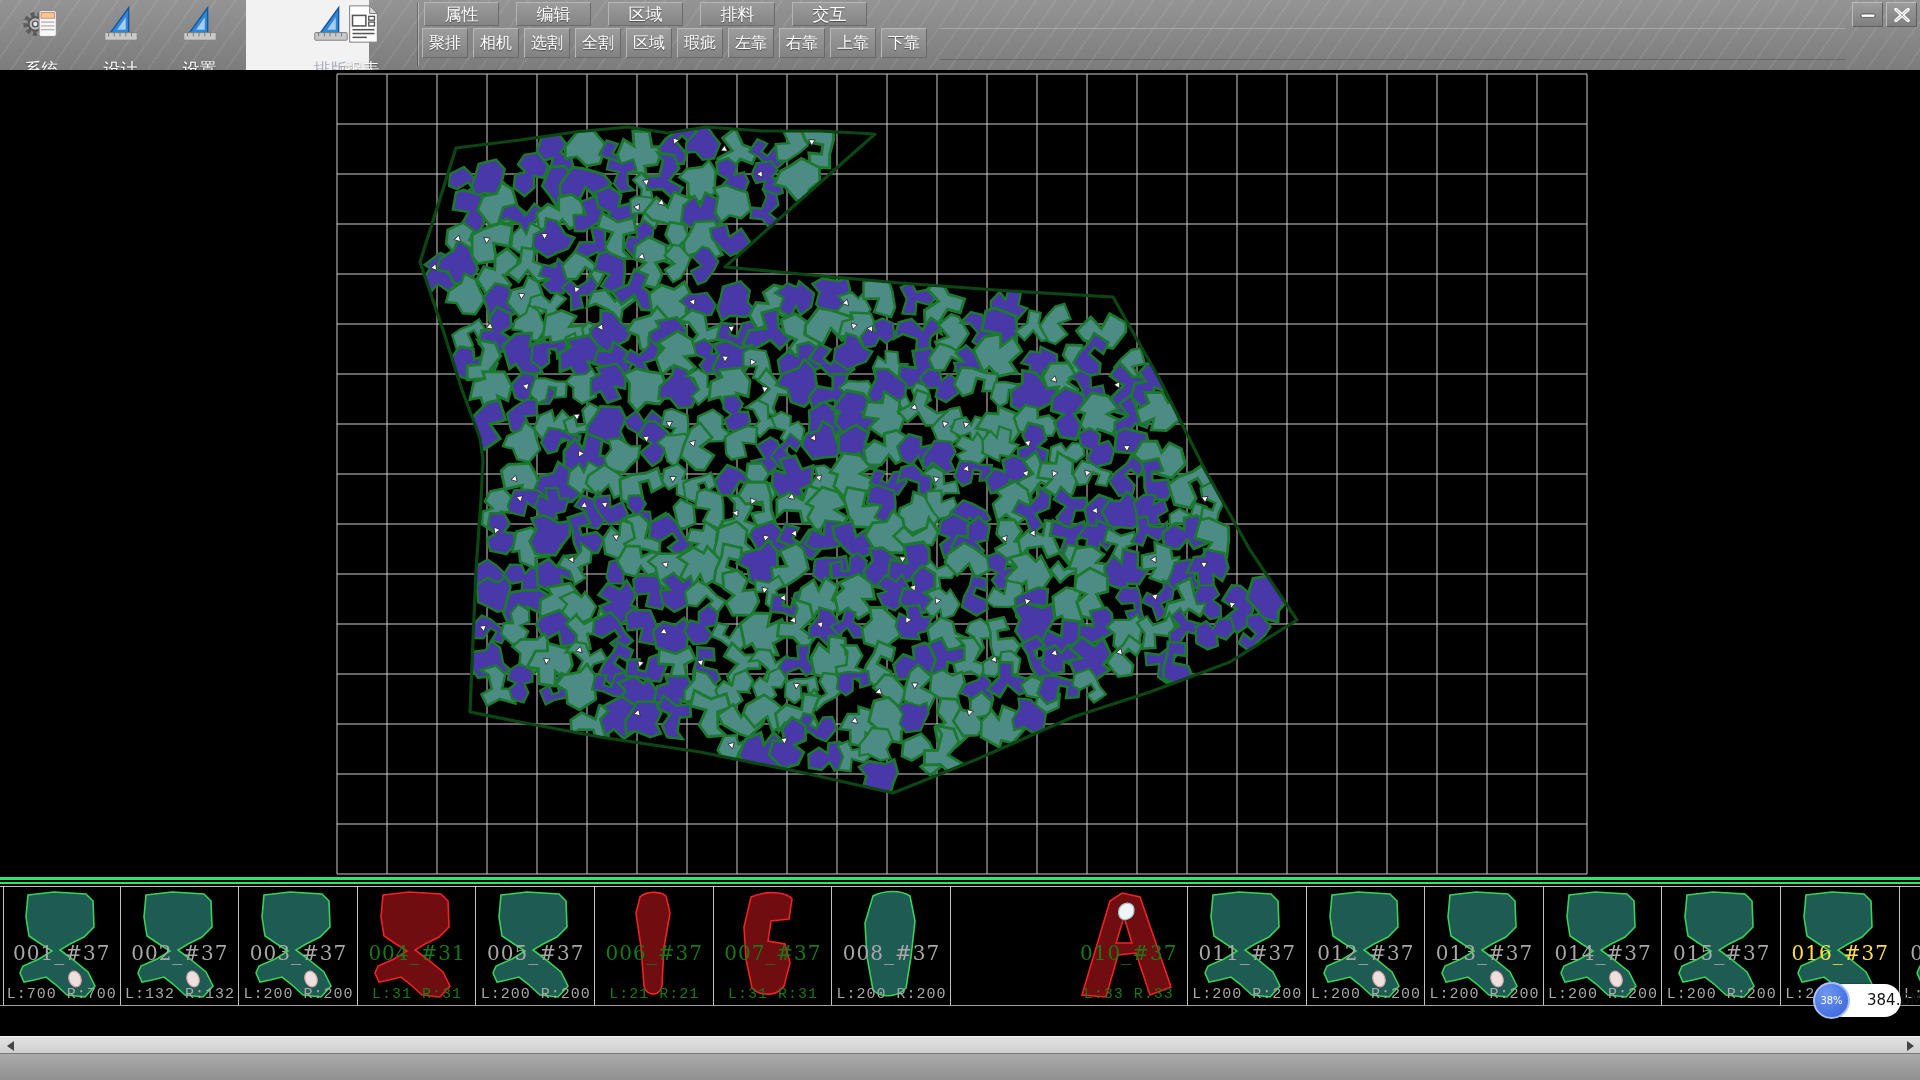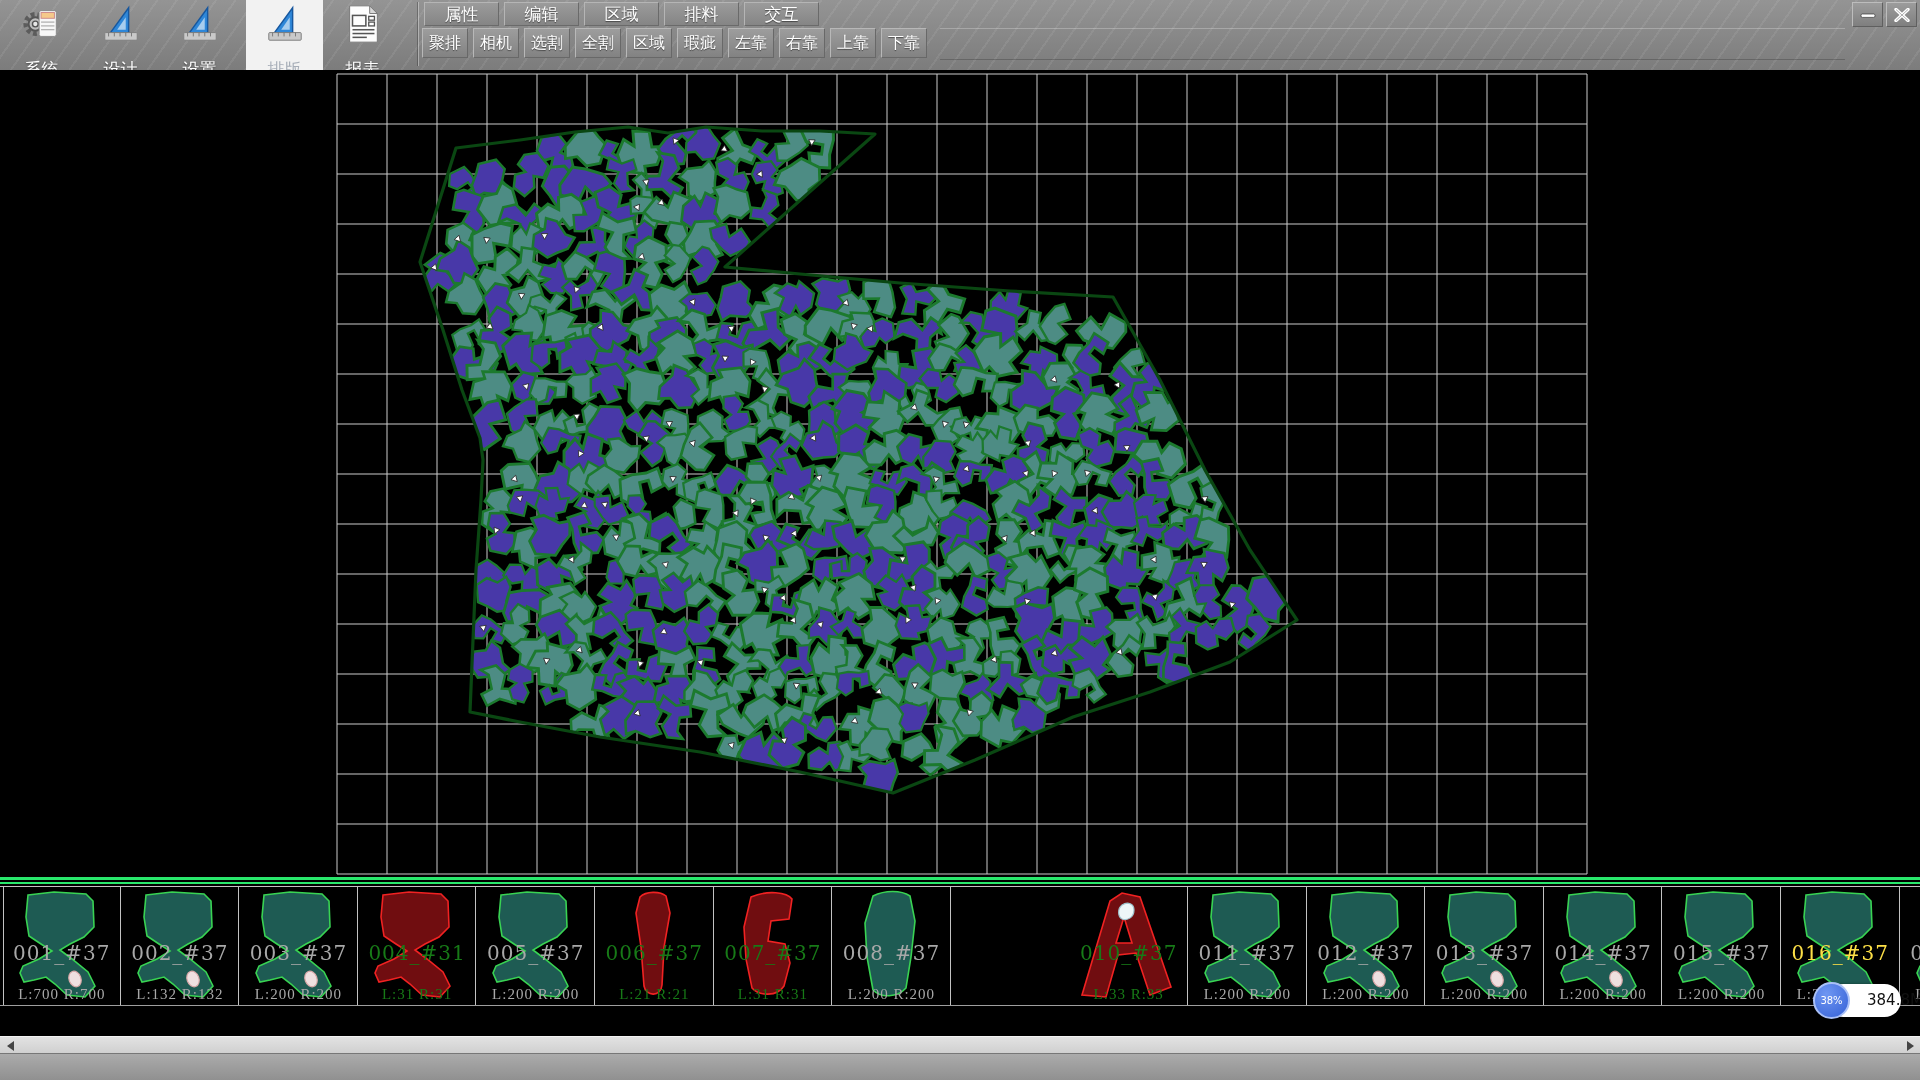--- a/index.html
+++ b/index.html
@@ -9,26 +9,26 @@
   
   .titlebar{position:absolute;left:0;top:0;width:1920px;height:70px;
     background:linear-gradient(#949494,#7c7c7c);
     border-bottom:1px solid #5f5f5f;}
   .titlebar .streaks{position:absolute;inset:0;
     background:repeating-linear-gradient(125deg,rgba(255,255,255,.07) 0 2px,rgba(0,0,0,0) 2px 16px);}
   .bigbtn{position:absolute;top:0;height:70px;width:77px;display:flex;flex-direction:column;
     align-items:center;justify-content:flex-start;cursor:default;gap:13px;}
   .bigbtn .ic{width:42px;height:42px;margin-top:3px;}
   .bigbtn .lbl{font-size:17px;color:#fff;text-shadow:0 1px 2px rgba(0,0,0,.55);line-height:22px;}
-  .bigbtn.active{background:#f2f2f2;}
+  .bigbtn.active{background:#f2f2f2;padding-left:46px;}
   .bigbtn.active .lbl{color:#a7aeb8;text-shadow:none;}
   .vdivider{position:absolute;top:2px;height:64px;width:1px;background:rgba(255,255,255,.35);
     box-shadow:-1px 0 0 rgba(0,0,0,.25);}
   .menurow{position:absolute;left:424px;top:2px;height:24px;display:flex;}
-  .menubtn{width:75px;height:24px;margin-right:5px;display:flex;align-items:center;justify-content:center;
+  .menubtn{width:75px;height:24px;margin-right:17px;display:flex;align-items:center;justify-content:center;
     font-size:17px;color:#fff;text-shadow:0 1px 1px rgba(0,0,0,.5);
     background:linear-gradient(#9b9b9b,#858585);
     border:1px solid;border-color:#b5b5b5 #6a6a6a #6a6a6a #b5b5b5;box-sizing:border-box;}
   .toolrow{position:absolute;left:422px;top:28px;height:42px;display:flex;}
   .toolbtn{width:46px;height:30px;margin-right:5px;display:flex;align-items:center;justify-content:center;
     font-size:16px;color:#fff;text-shadow:0 1px 1px rgba(0,0,0,.5);
     background:linear-gradient(#9d9d9d,#828282);
     border:1px solid;border-color:#b8b8b8 #686868 #686868 #b8b8b8;box-sizing:border-box;}
   .toolpanel{position:absolute;left:940px;top:28px;width:905px;height:30px;
     border-top:1px solid rgba(255,255,255,.25);border-bottom:1px solid rgba(0,0,0,.2);}
@@ -47,21 +47,21 @@
   #strip .gline2{position:absolute;left:0;top:5px;width:100%;height:2px;}
   #cells{position:absolute;left:0;top:9px;width:1920px;height:118px;
     border-top:1px solid #c2c2c2;border-bottom:1px solid #9e9e9e;box-sizing:content-box;}
   .cell{position:absolute;top:0;height:118px;border-right:1px solid #c2c2c2;box-sizing:border-box;
     overflow:hidden;}
   .cell:first-child{border-left:1px solid #c2c2c2;padding-left:40px;}
   .cell svg{position:absolute;left:0;top:0;}
   .cell .pid{position:absolute;left:0;top:54px;width:100%;text-align:center;
     font-family:"DejaVu Serif",serif;font-size:20px;letter-spacing:1px;}
   .cell .plr{position:absolute;left:0;bottom:2px;width:100%;text-align:center;
-    font-family:Liberation Serif, serif;font-size:15px;letter-spacing:1px;}
+    font-family:Liberation Mono, monospace;font-size:15px;letter-spacing:1px;}
 
   
   #hscroll{position:absolute;left:0;top:1036px;width:1920px;height:17px;
     background:linear-gradient(#e2e2e2,#cfcfcf);border-top:1px solid #f2f2f2;}
   .sb-arrow{position:absolute;top:0;width:16px;height:17px;display:flex;align-items:center;justify-content:center;}
   .tri-left{width:0;height:0;border-top:5px solid transparent;border-bottom:5px solid transparent;
     border-right:7px solid #444;}
   .tri-right{width:0;height:0;border-top:5px solid transparent;border-bottom:5px solid transparent;
     border-left:7px solid #444;}
   #statusbar{position:absolute;left:0;top:1053px;width:1920px;height:27px;

